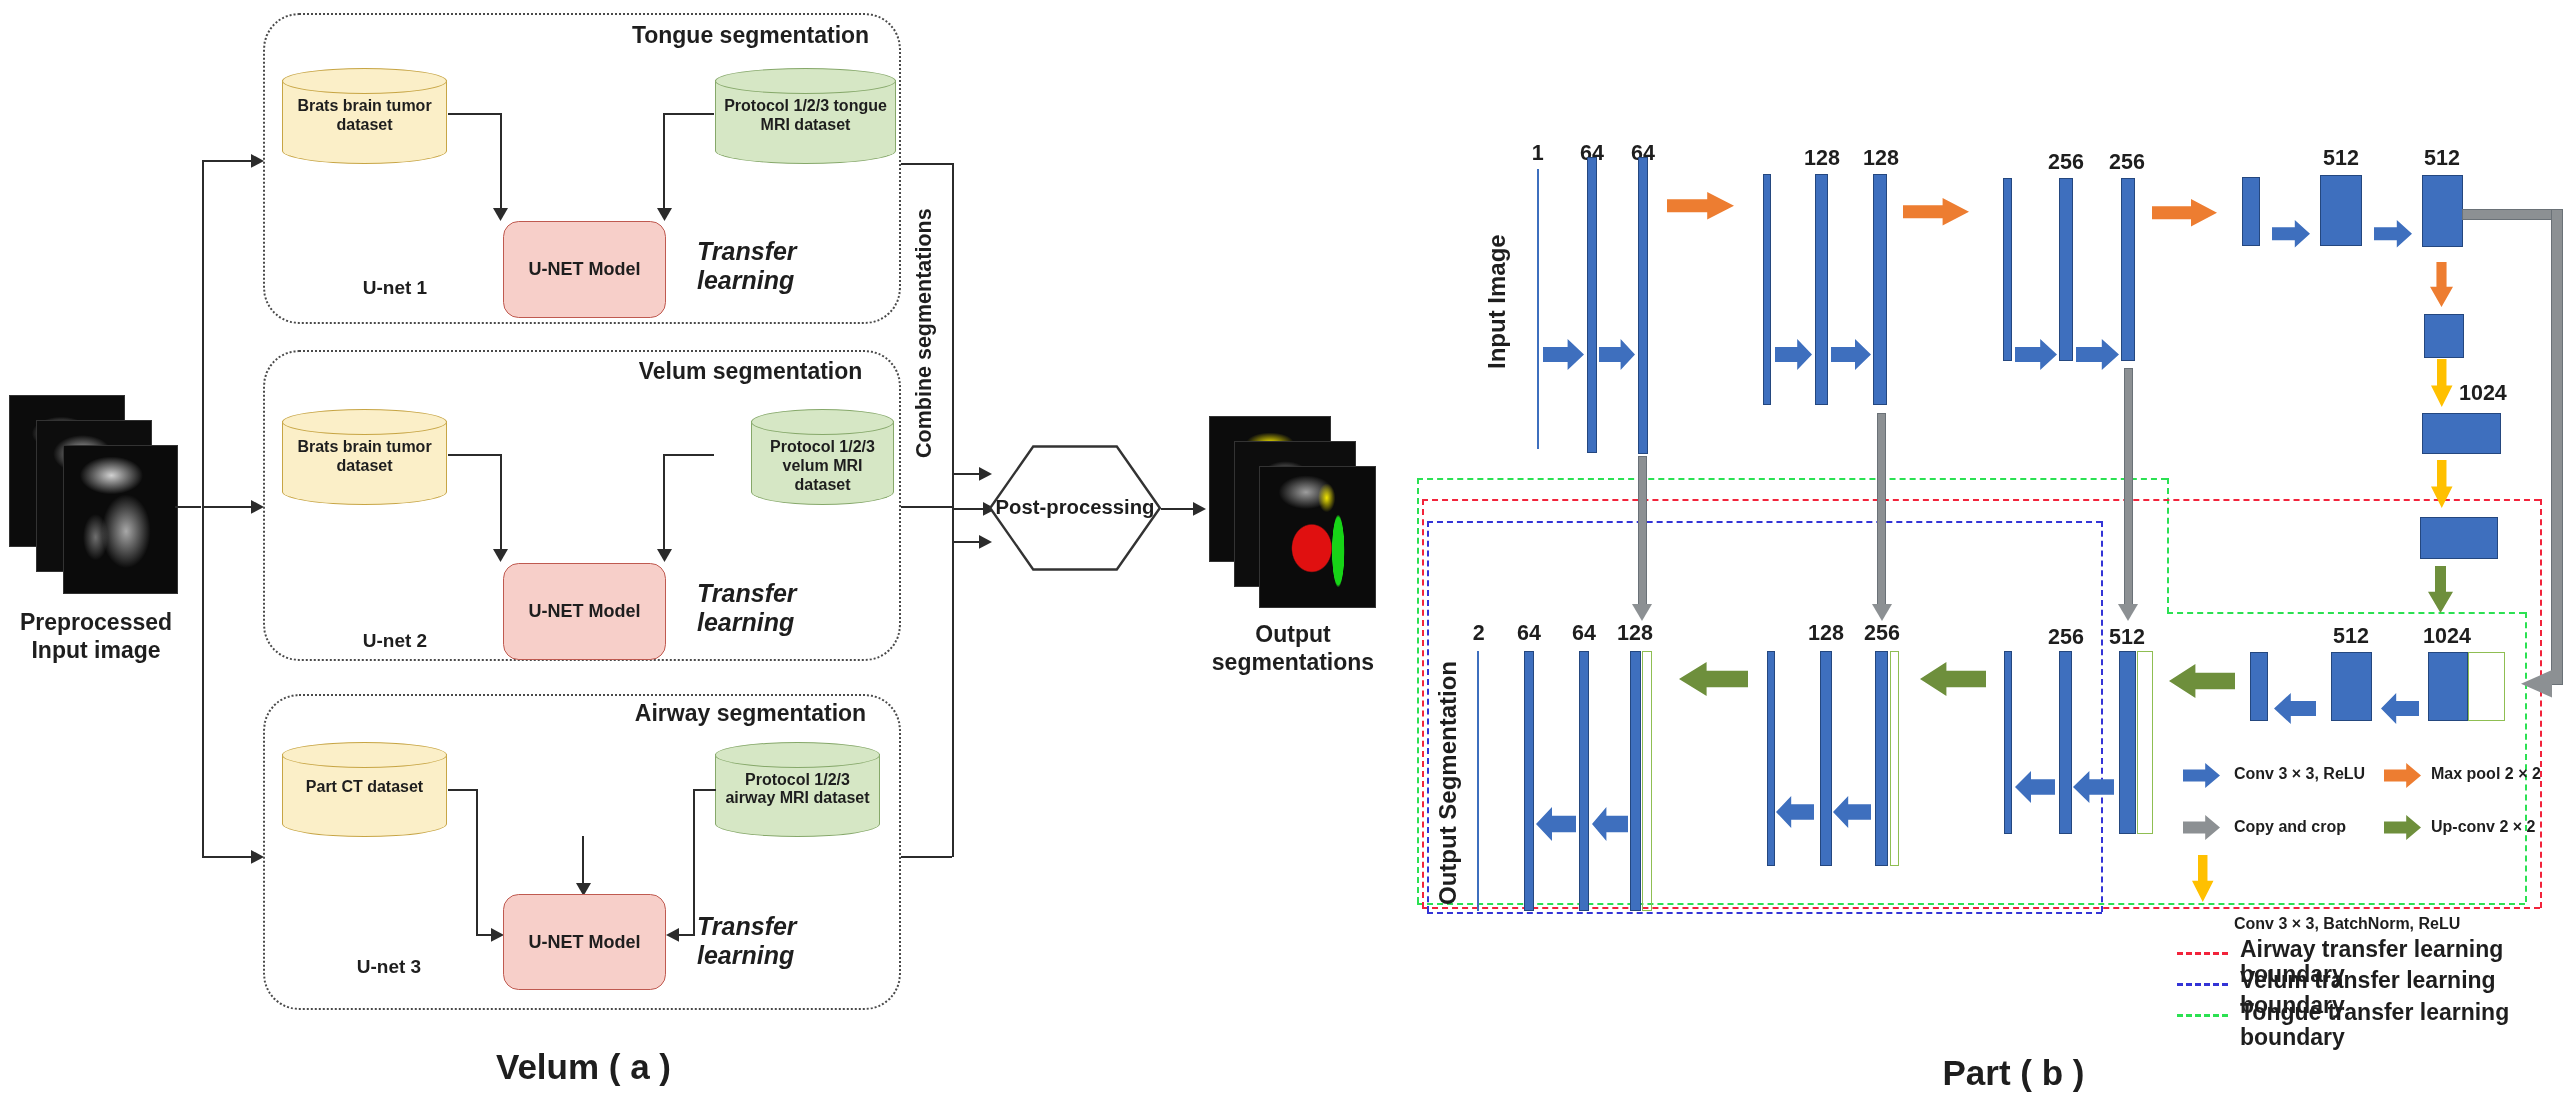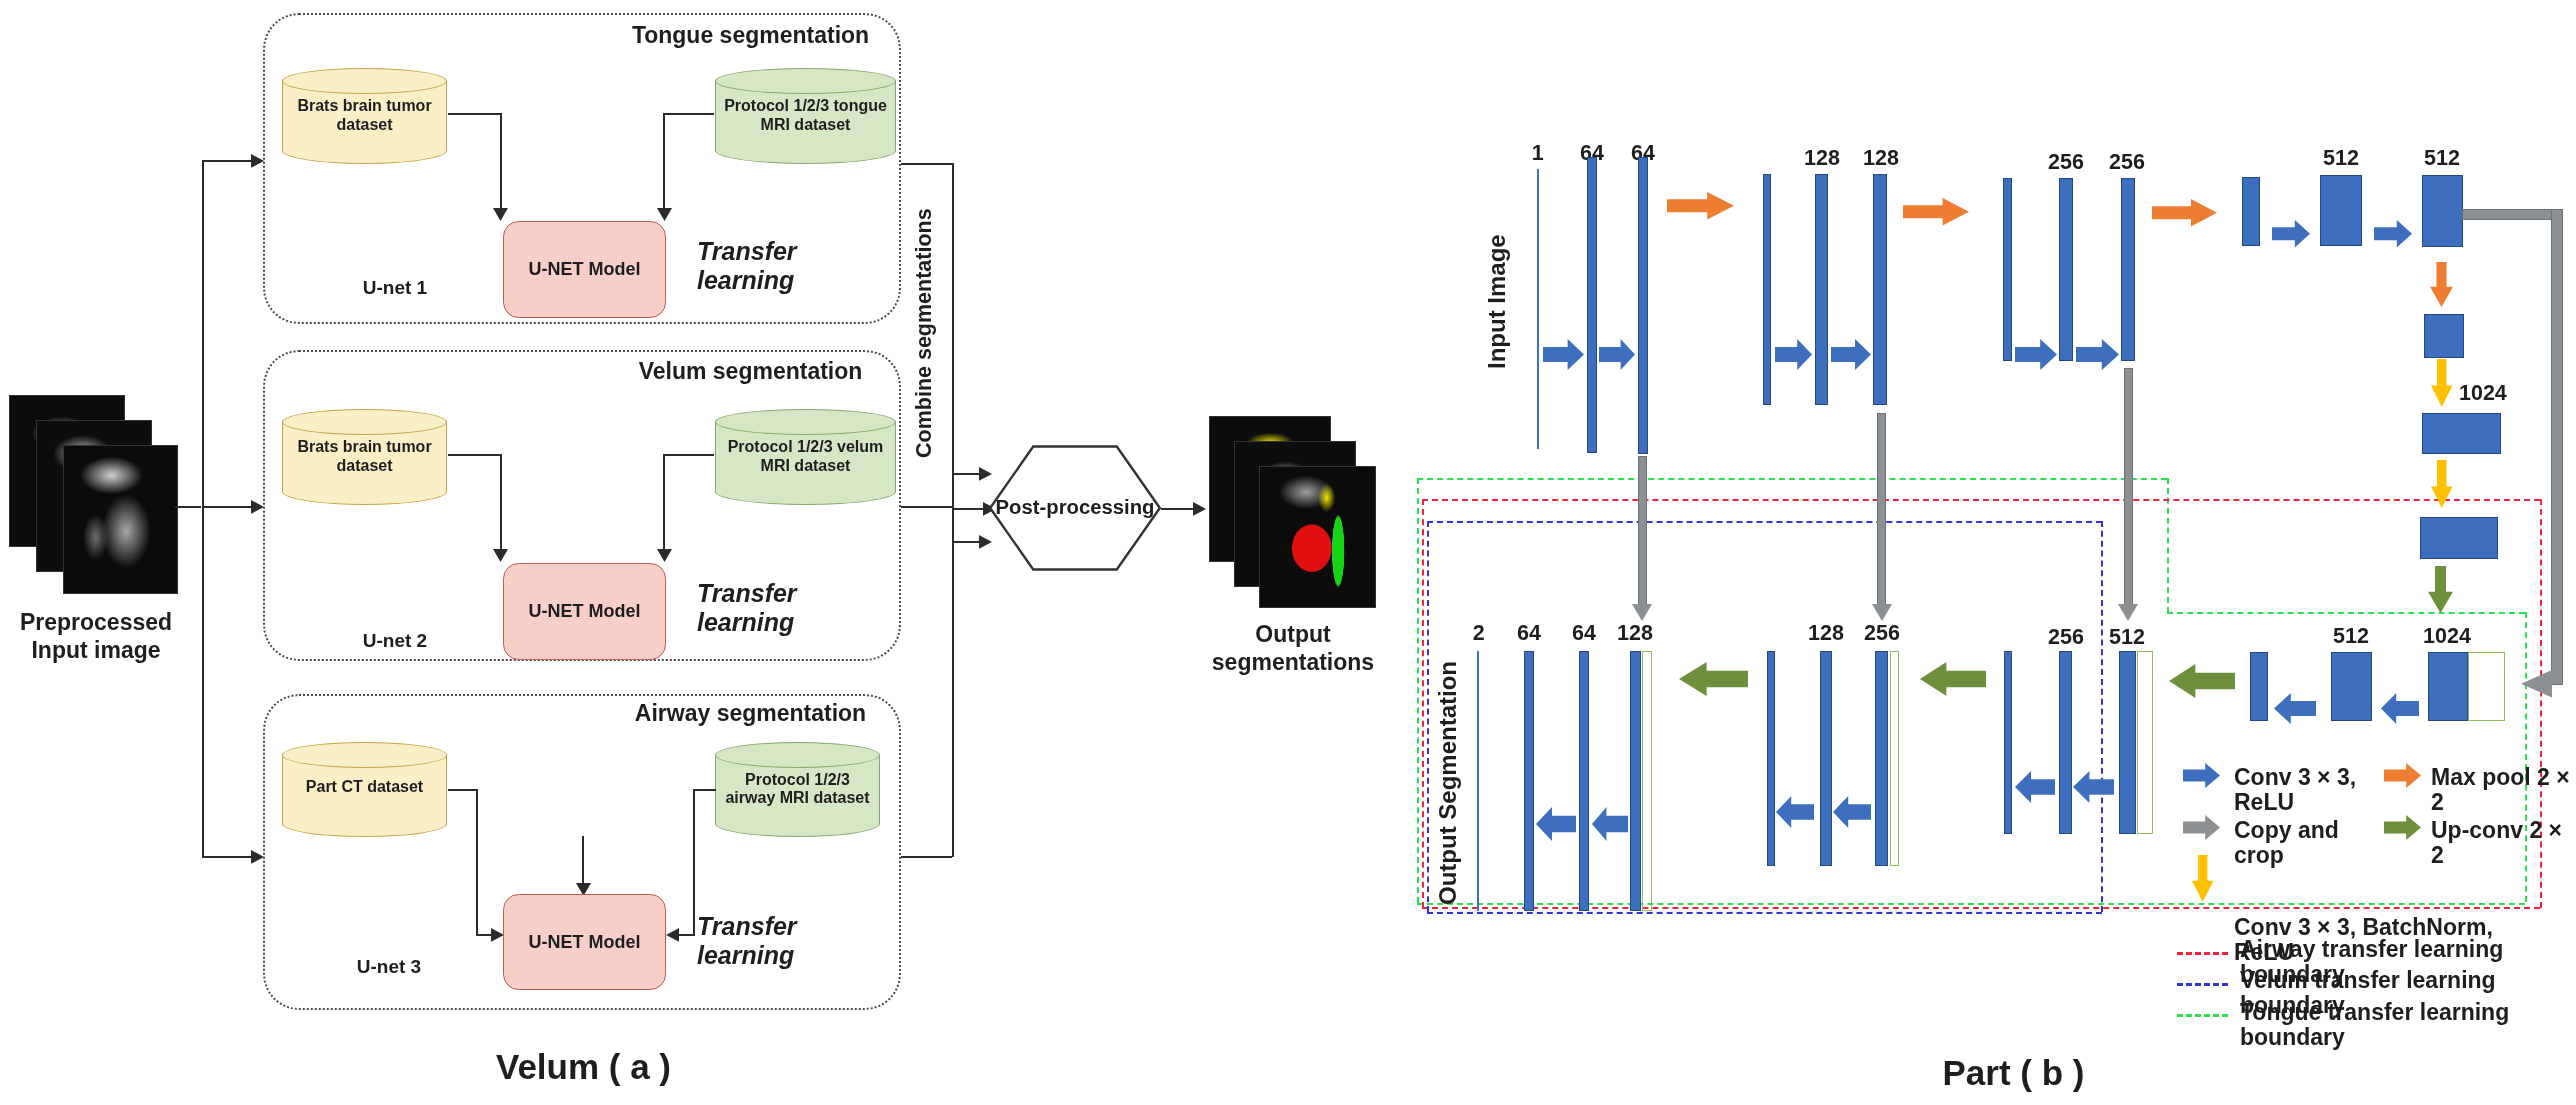--- a/index.html
+++ b/index.html
@@ -37,21 +37,21 @@
   .ar-d{clip-path:polygon(28% 0,72% 0,72% 55%,100% 55%,50% 100%,0 55%,28% 55%);}
   .blue-a{background:#3E6FBE;}
   .orange-a{background:#ED7D31;}
   .olive-a{background:#6E8F3C;}
   .yellow-a{background:#FFC000;}
   .gray-a{background:#8C9093;}
   .shaft{position:absolute;background:#8C9093;border:1.2px solid #6a7177;box-sizing:border-box;}
   .gtri{position:absolute;background:#8C9093;}
   .dash-h{position:absolute;border-top:2.4px dashed;height:0;}
   .dash-v{position:absolute;border-left:2.4px dashed;width:0;}
-  .legtxt{position:absolute;font-weight:bold;font-size:23px;line-height:1.1;}
+  .legtxt{position:absolute;font-weight:bold;font-size:16px;line-height:1.1;}
   .bndtxt{position:absolute;font-weight:bold;font-size:23px;line-height:1.1;}
   .rotlbl{position:absolute;font-weight:bold;font-size:24px;text-align:center;}
 </style>
 </head>
 <body>
 
 <div id="canvas">
 
   <div class="mri" style="left:9px;top:395px;width:114px;height:150px;background:radial-gradient(ellipse 42px 24px at 45% 25%,#cfcfcf,rgba(0,0,0,0) 70%),radial-gradient(ellipse 36px 48px at 60% 60%,#9a9a9a,rgba(0,0,0,0) 70%),#0c0c0c;"></div>
   <div class="mri" style="left:36px;top:420px;width:114px;height:150px;background:radial-gradient(ellipse 42px 27px at 40% 22%,#c4c4c4,rgba(0,0,0,0) 70%),radial-gradient(ellipse 33px 51px at 58% 62%,#8f8f8f,rgba(0,0,0,0) 70%),#0d0d0d;"></div>
@@ -99,21 +99,21 @@
   <div class="transfer" style="left:697px;top:237px;width:144px;">
     <div>Transfer</div>
     <div>learning</div>
   </div>
 
   <div class="cyl" style="left:282px;top:409px;width:165px;height:96px;--fc:#FBEFC8;--bc:#C7A545;">
     <div class="cyl-body"></div>
       <div class="cyl-top"></div>
     <div class="cyl-text">Brats brain tumor dataset</div>
   </div>
-  <div class="cyl" style="left:715px;top:409px;width:181px;height:96px;--fc:#D6E7C5;--bc:#86A86A;">
+  <div class="cyl" style="left:751px;top:409px;width:143px;height:96px;--fc:#D6E7C5;--bc:#86A86A;">
     <div class="cyl-body"></div>
       <div class="cyl-top"></div>
     <div class="cyl-text">Protocol 1/2/3 velum MRI dataset</div>
   </div>
   <div class="hline" style="left:448px;top:454px;width:54px;"></div>
   <div class="vline" style="left:500px;top:454px;height:98px;"></div>
   <div class="tri tri-d" style="left:493px;top:549px;width:15px;height:13px;"></div>
   <div class="hline" style="left:663px;top:454px;width:51px;"></div>
   <div class="vline" style="left:663px;top:454px;height:98px;"></div>
   <div class="tri tri-d" style="left:657px;top:549px;width:15px;height:13px;"></div>

